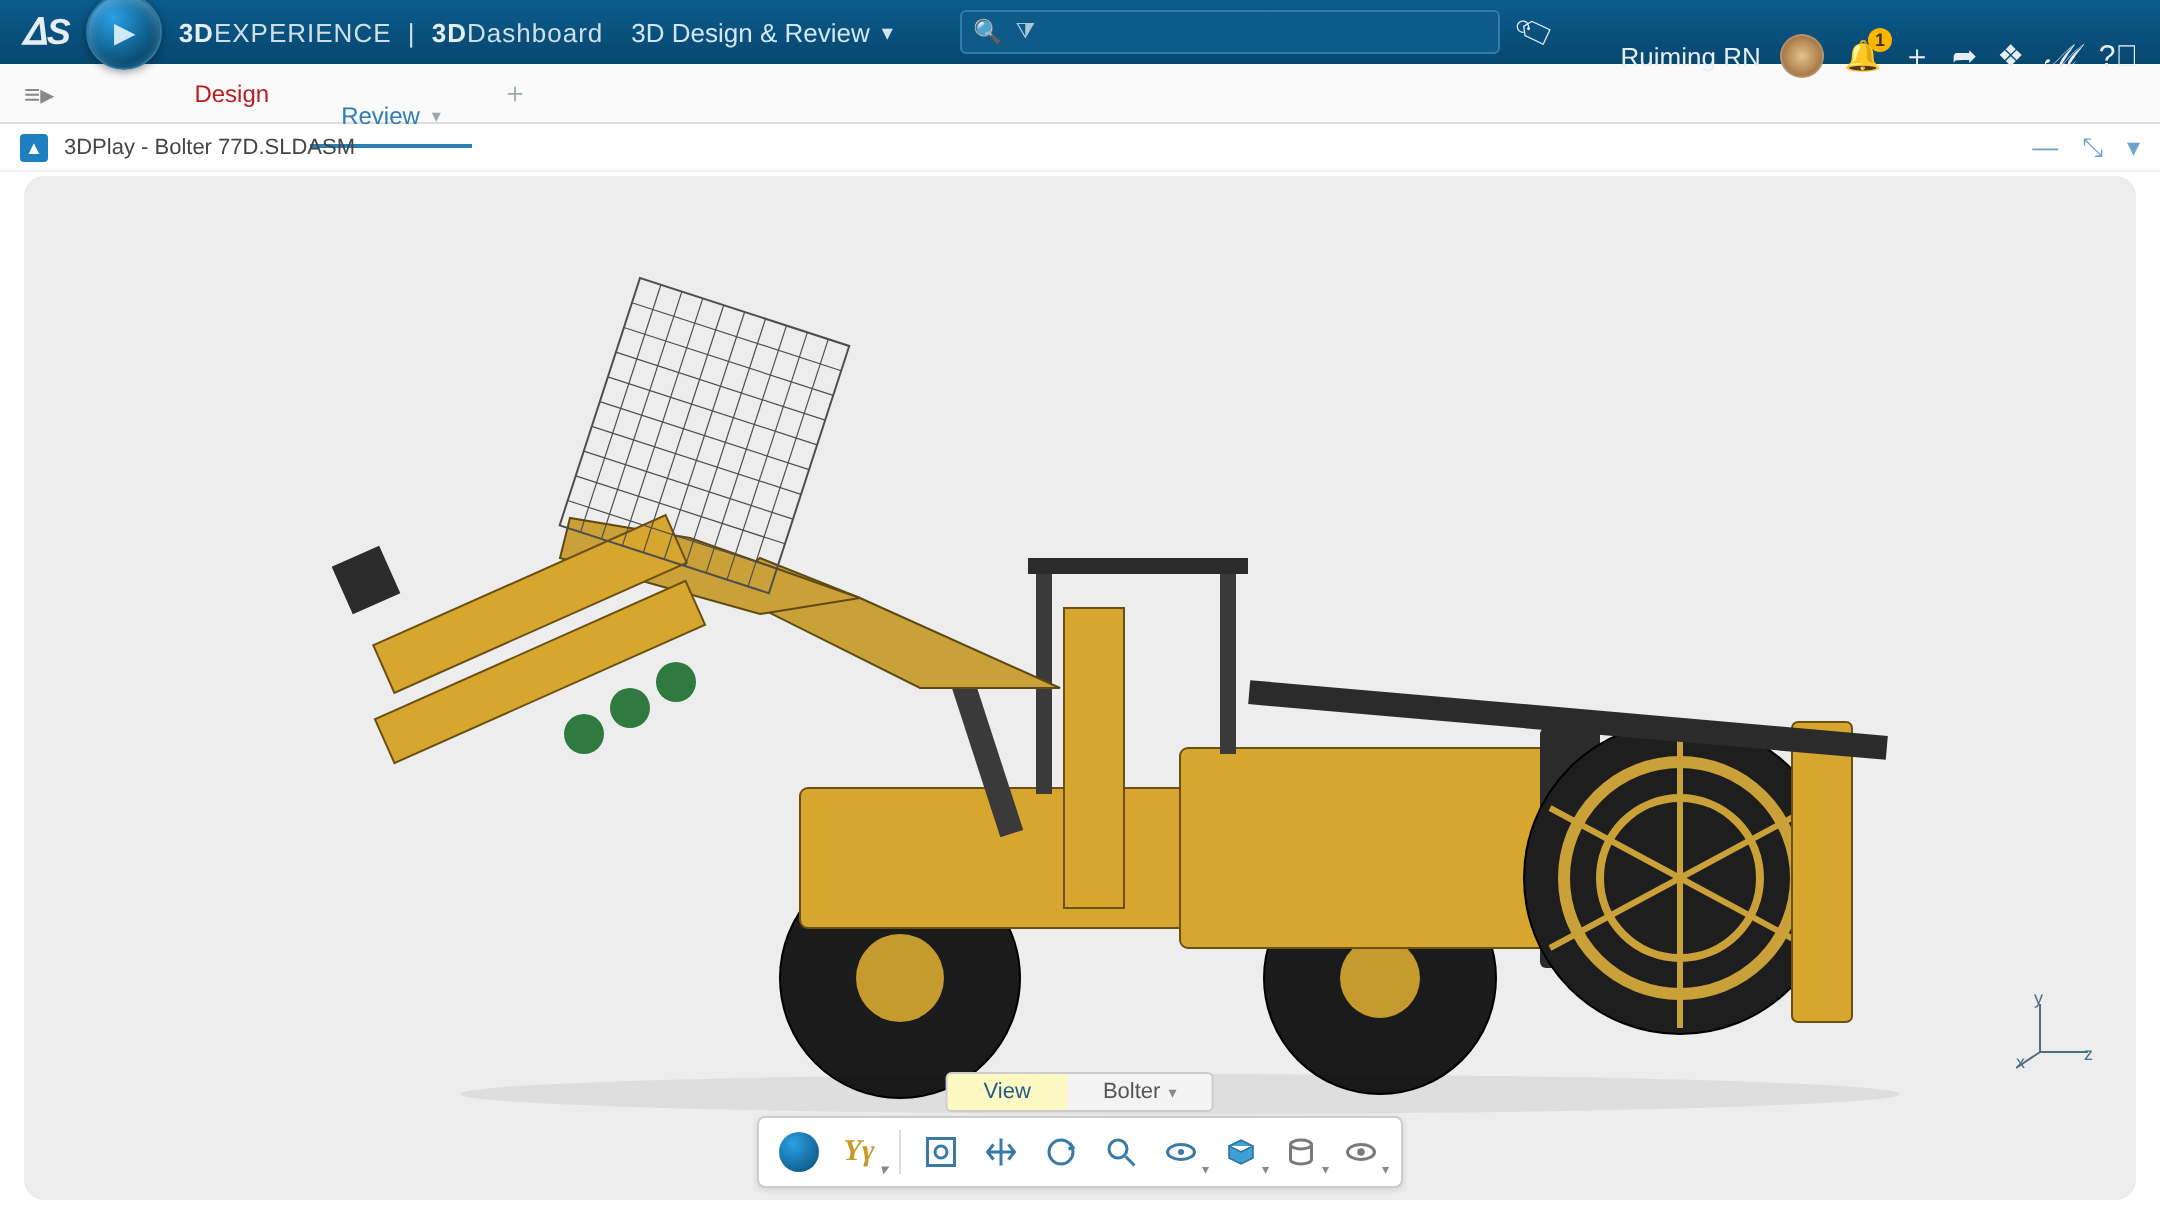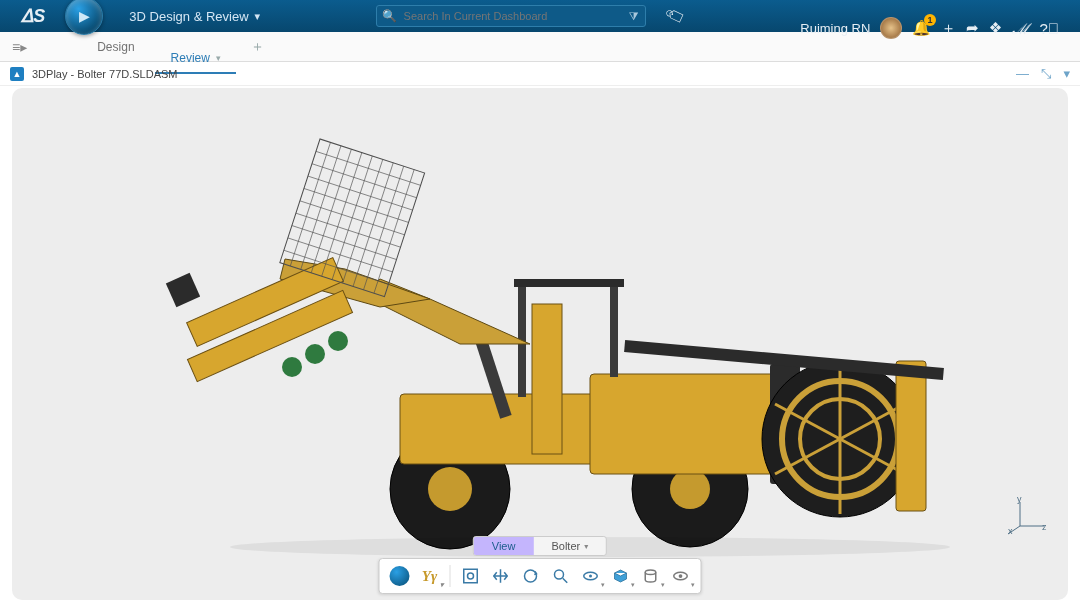--- a/index.html
+++ b/index.html
@@ -1,19 +1,19 @@
 <!DOCTYPE html>
 <html><head>
 <meta charset="utf-8">
 <style>
   * { box-sizing: border-box; margin: 0; padding: 0; }
   body { font-family: Arial, Helvetica, sans-serif; font-size: 12px; color: #333; background: #fff; width: 1080px; height: 608px; overflow: hidden; position: relative; }
 
   
-  .topbar { height: 32px; background: linear-gradient(#0b5c8e,#07476e); color: #e6eef4; display: flex; align-items: center; padding: 0 21px; gap: 20px; }
+  .topbar { height: 32px; background: linear-gradient(#0b5c8e,#07476e); color: #e6eef4; display: flex; align-items: center; padding: 0 11px; gap: 8px; }
   .topbar .ds-logo { font-style: italic; font-weight: bold; font-size: 18px; }
   .compass-icon {
     width: 38px; height: 38px; border-radius: 50%;
     background: radial-gradient(circle at 35% 30%, #2aa0e5, #084c73 70%);
     border: 1px solid #2a7ba7; display:flex; align-items:center; justify-content:center;
     box-shadow: inset 0 2px 6px rgba(255,255,255,.3), 0 1px 4px rgba(0,0,0,.4);
   }
   .compass-inner { font-size:14px; color:#cfe9f8; }
   .brand { font-size: 13px; font-weight: bold; letter-spacing: .5px; }
   .brand .thin { font-weight: normal; opacity: .9; }
@@ -30,21 +30,21 @@
   .userblock { display:flex; align-items:center; gap:10px; margin-left:auto;margin-top:24px; }
   .userblock .uname { font-size:13px; }
   .avatar { width:22px; height:22px; border-radius:50%; background: radial-gradient(circle,#e6c28a,#8b5a2b); border:1px solid #fff3; }
   .bell-wrap { position:relative; display:inline-block; }
   .badge { position:absolute; top:-5px; right:-5px; background:#ffb400; color:#333; border-radius:50%; width:12px; height:12px; font-size:9px; line-height:12px; text-align:center; font-weight:bold; }
   .top-icon { color:#e6eef4; font-size:15px; cursor:pointer; }
 
   
   .tabrow { height:30px; background:#fafafa; border-bottom:1px solid #ddd; display:flex; align-items:center; padding-left:6px; gap:4px; }
   .tabrow .hamb { color:#888; font-size:14px; padding:0 6px; }
-  .tab { padding:0 16px; height:30px; display:flex; align-items:center; color:#737373; font-size:12px; cursor:pointer; gap:6px; }
+  .tab { padding:0 16px; height:30px; display:flex; align-items:center; color:#b91c1c; font-size:12px; cursor:pointer; gap:6px; }
   .tab.active { color:#2d7db6; border-bottom:2px solid #2d7db6; font-weight:500;margin-top:24px; }
   .tab .chev-sm { font-size:9px; color:#9aa; }
   .addtab { color:#9aa; font-size:14px; padding:0 10px; cursor:pointer; }
 
   
   .panelhead { height:24px; display:flex; align-items:center; padding:0 10px; gap:8px; font-size:11px; color:#444; border-bottom:1px solid #eee; }
   .app-badge { width:14px; height:14px; background:#1e7fc1; border-radius:2px; display:flex; align-items:center; justify-content:center; color:#fff; font-size:9px; }
   .panelhead .right { margin-left:auto; display:flex; gap:12px; align-items:center; }
   .head-icon { color:#6ea4c9; font-size:13px; cursor:pointer; }
 
@@ -53,21 +53,21 @@
   .model-area { position:absolute; inset:0; display:flex; align-items:center; justify-content:center; }
 
   
   .axis { position:absolute; right:20px; bottom:64px; width:40px; height:40px; }
   .axis svg { width:40px; height:40px; }
   .axis text { font-size:9px; fill:#4f6f85; }
 
   
   .bottom-tabs { position:absolute; left:50%; transform:translateX(-50%); bottom:44px; display:flex; background:#f4f4f4; border:1px solid #ccc; border-radius:3px; font-size:11px; overflow:hidden; }
   .bottom-tabs .btab { padding:3px 18px; color:#555; cursor:pointer; display:flex; align-items:center; gap:4px; }
-  .bottom-tabs .btab.active { background:#c4b5fd; color:#1b5d8c; }
+  .bottom-tabs .btab.active { background:#fef9c3; color:#1b5d8c; }
 
   .toolbar { position:absolute; left:50%; transform:translateX(-50%); bottom:6px; display:flex; align-items:center; gap:2px; background:#fff; border:1px solid #ccc; border-radius:4px; padding:4px 6px; box-shadow:0 1px 3px rgba(0,0,0,.12);justify-content:flex-end; }
   .toolbar .sep { width:1px; height:22px; background:#ddd; margin:0 4px; }
   .tbtn { width:28px; height:26px; display:flex; align-items:center; justify-content:center; border-radius:3px; cursor:pointer; position:relative; }
   .tbtn .dd { position:absolute; right:0; bottom:0; font-size:7px; color:#888; }
   .tbtn svg { width:18px; height:18px; }
   .tbtn.yy { color:#c79a2c; font-style:italic; font-family:serif; font-size:15px; font-weight:bold; }
 
   
   .model-svg { width:820px; height:430px; }
@@ -80,30 +80,34 @@
   .mesh line { stroke:#4e4e4e; stroke-width:0.6; }
 </style>
 </head>
 <body>
 
 <div class="topbar">
   <span class="ds-logo">ᐃS</span>
   <span class="compass-icon">
       <span class="compass-inner">▶</span>
     </span>
+  <span class="brand">
+    <span>3D</span><span class="thin">EXPERIENCE</span>
+    <span class="thin" style="margin:0 4px;">|</span>
+    <span>3D</span><span class="thin">Dashboard</span>
+  </span>
   <span class="subtitle">
     <span>3D Design &amp; Review</span>
     <span class="chev">▾</span>
   </span>
 
   <span class="spacer"></span>
 
   <div class="searchbox">
     <span class="mag">🔍</span>
-    <input placeholder="Search In Current Dashboard" style="">
     <span class="funnel">⧩</span>
   </div>
   <span class="tag-icon top-icon">🏷</span>
 
   <span class="spacer"></span>
 
   <div class="userblock">
     <span class="uname">Ruiming RN</span>
     <span class="avatar"></span>
     <span class="bell-wrap">

